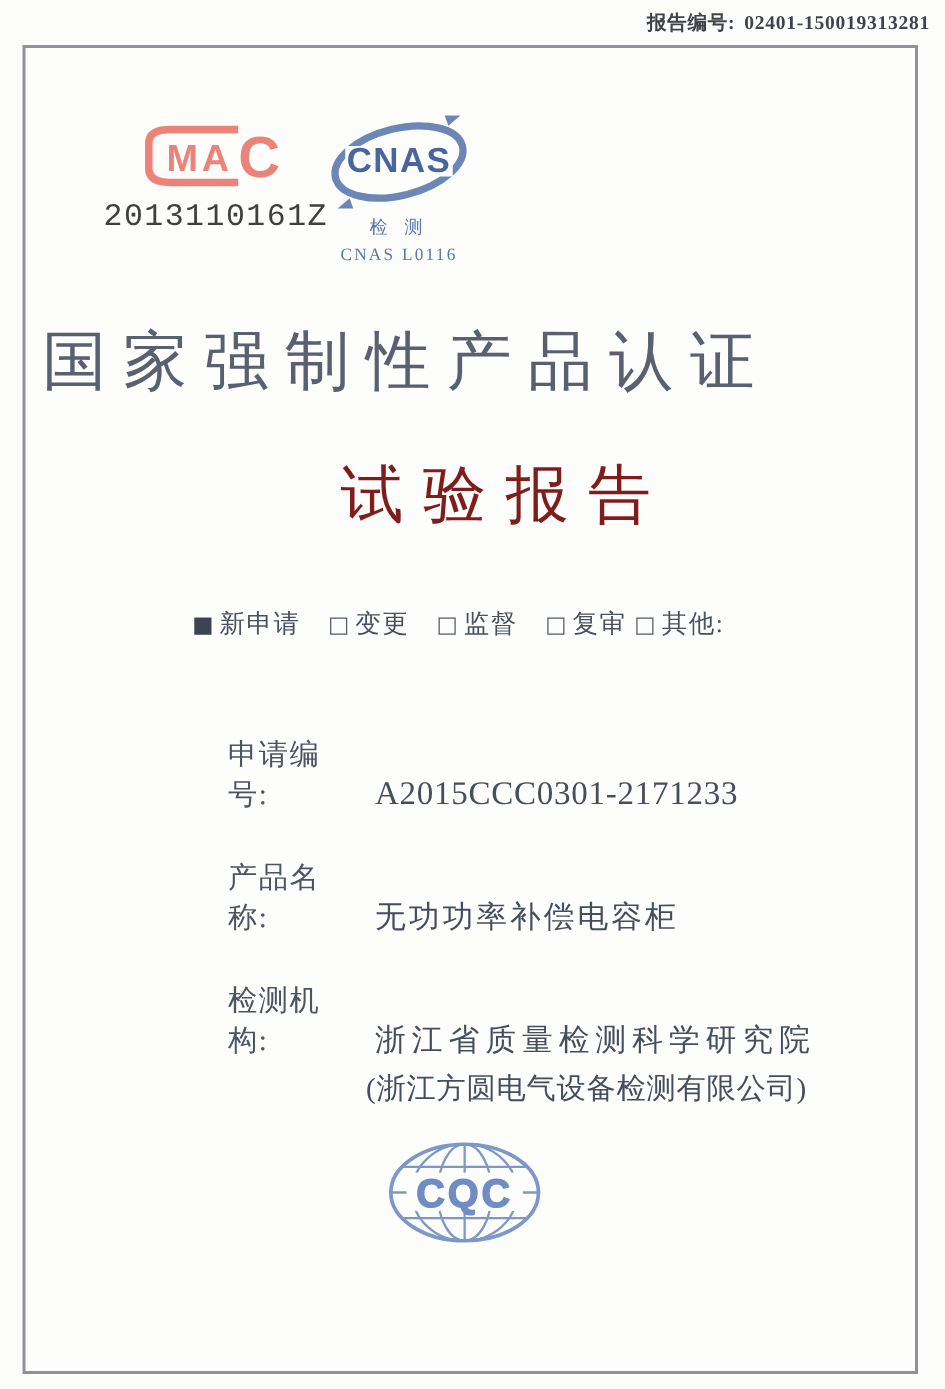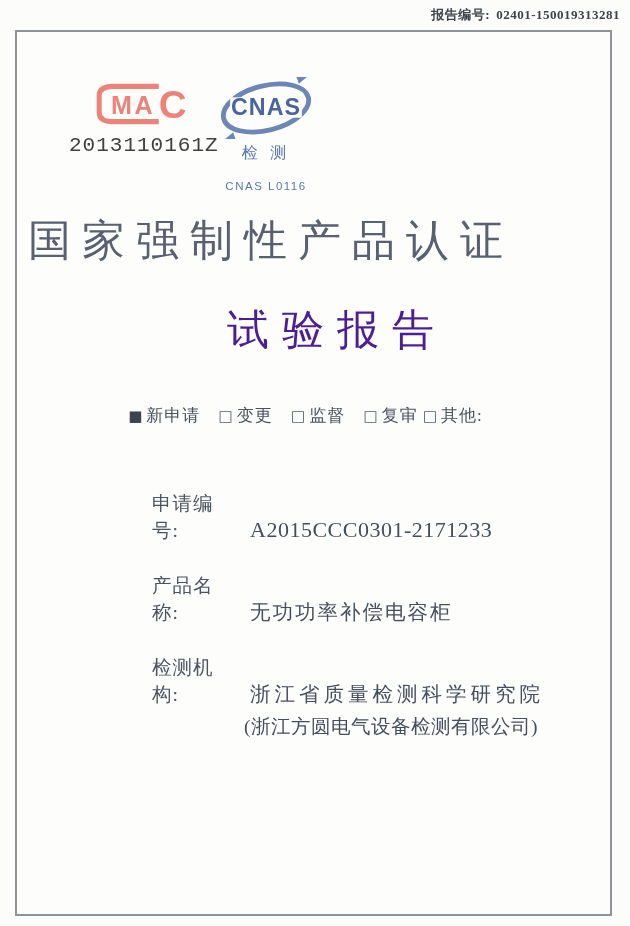--- a/index.html
+++ b/index.html
@@ -25,36 +25,36 @@
   }
   
   .cma-block { position:absolute; left:52px; top:50px; width:146px; text-align:center; }
   .cma-badge { width:94px; height:44px; display:block; margin:0 auto; }
   .cma-no {
     margin-top:8px; font-size:21px; letter-spacing:1px;
     color:#404040; font-family:Liberation Mono, monospace;
   }
   .cnas-block { position:absolute; left:186px; top:45px; width:126px; text-align:center; }
   .cnas-badge { width:98px; height:62px; display:block; margin:0 auto; }
-  .cnas-cap1 { margin-top:4px; font-size:16px; letter-spacing:4px; color:#5878ae;
+  .cnas-cap1 { margin-top:4px; font-size:12px; letter-spacing:4px; color:#5878ae;
     font-family:"Liberation Sans",sans-serif;text-align:center; }
-  .cnas-cap2 { margin-top:16px; font-size:11.5px; letter-spacing:1.5px; color:#5878ae;
-    font-family:Liberation Sans, sans-serif; }
+  .cnas-cap2 { margin-top:4px; font-size:11.5px; letter-spacing:1.5px; color:#5878ae;
+    font-family:Liberation Serif, serif; }
   
   .title1 {
     position:absolute; top:180px; left:0; width:100%;
     text-align:left; font-weight:500;
     font-size:43px; letter-spacing:11px; text-indent:11px;
     color:#596070;
   }
   .title2 {
     position:absolute; top:270px; left:0; width:100%;
     text-align:center; font-weight:500;
     font-size:42px; letter-spacing:13px; text-indent:13px;
-    color:#4c1d95;
+    color:#7f1d1d;
     padding-left:34px;
   }
   
   .apply-row {
     position:absolute; top:372px; left:0; width:100%;
     text-align:center; font-size:17px; color:#49505e; letter-spacing:1px;
   }
   .opt { margin-right:13px; white-space:nowrap; }
   .opt:nth-child(4) { margin-right:0; }
   .opt:last-child { margin-right:16px; }
@@ -134,14 +134,27 @@
       <span class="flabel">产品名称:</span>
       <span class="fvalue cjk">无功功率补偿电容柜</span>
     </div>
     <div class="frow">
       <span class="flabel">检测机构:</span>
       <span class="fvalue wide">浙江省质量检测科学研究院</span>
       <span class="fvalue2">(浙江方圆电气设备检测有限公司)</span>
     </div>
   </div>
 
+  <div class="cqc-block">
+    <svg class="cqc-badge" viewBox="0 0 112 76">
+      <ellipse cx="56" cy="38" rx="52" ry="34" fill="none" stroke="#7d97c8" stroke-width="2.6"></ellipse>
+      <ellipse cx="56" cy="38" rx="37" ry="34" fill="none" stroke="#7d97c8" stroke-width="1.6"></ellipse>
+      <ellipse cx="56" cy="38" rx="19" ry="34" fill="none" stroke="#7d97c8" stroke-width="1.6"></ellipse>
+      <line x1="56" y1="4" x2="56" y2="72" stroke="#7d97c8" stroke-width="1.6"></line>
+      <line x1="12" y1="20" x2="100" y2="20" stroke="#7d97c8" stroke-width="1.6"></line>
+      <line x1="4" y1="38" x2="108" y2="38" stroke="#7d97c8" stroke-width="1.6"></line>
+      <line x1="12" y1="56" x2="100" y2="56" stroke="#7d97c8" stroke-width="1.6"></line>
+      <rect x="15" y="24" width="82" height="27" fill="#fdfdfc"></rect>
+      <text x="56" y="48" text-anchor="middle" font-family="Liberation Sans,sans-serif" font-weight="bold" font-size="28" letter-spacing="2" fill="#6f8cc4" stroke="#6f8cc4" stroke-width="1">CQC</text>
+    </svg>
+  </div>
 
 </div>
 
 </body></html>

